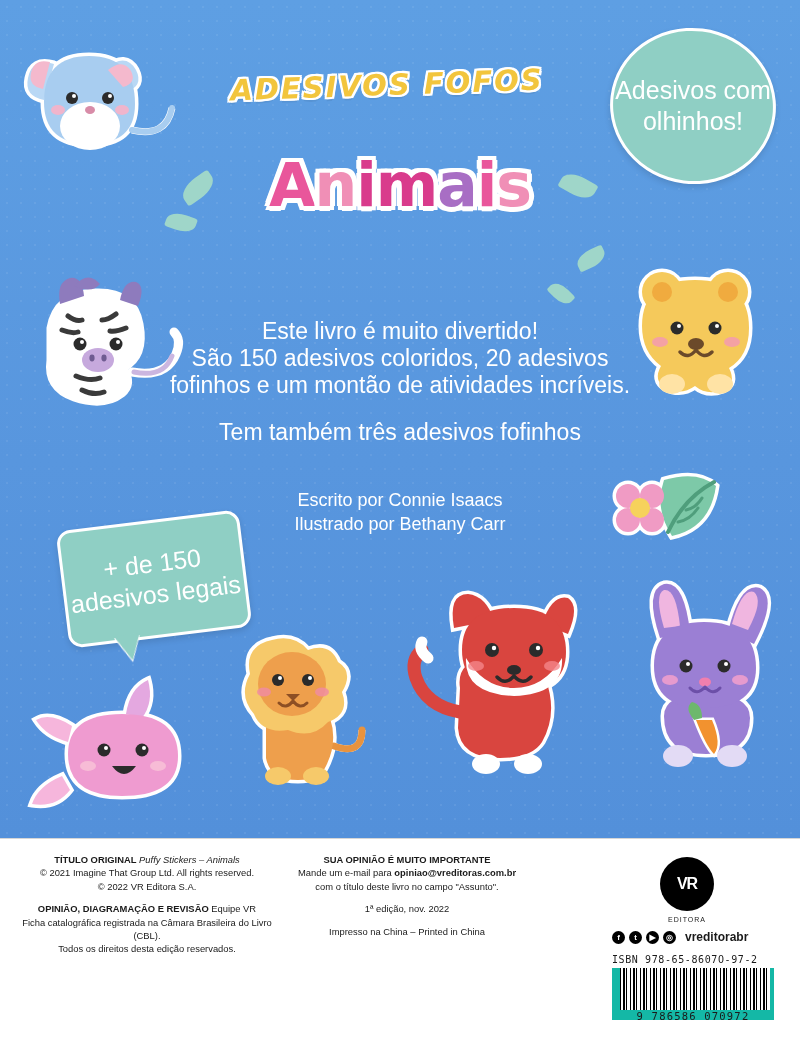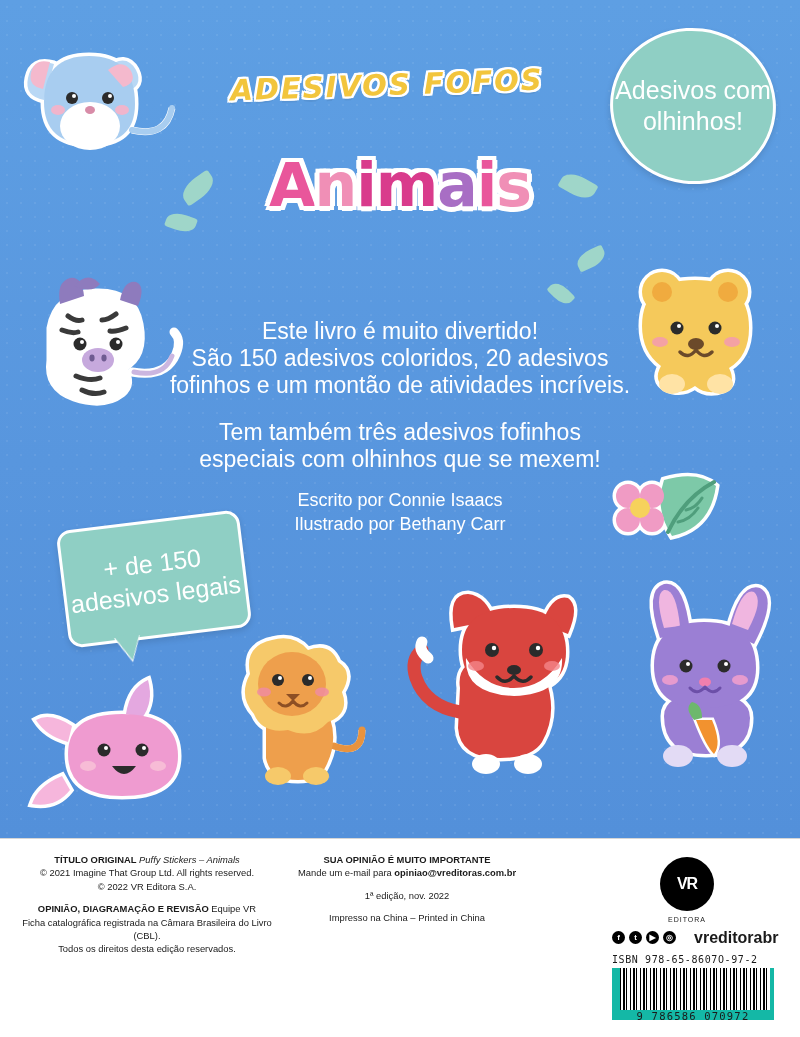--- a/index.html
+++ b/index.html
@@ -265,21 +265,21 @@
   .socials .dot {
     width: 13px; height: 13px;
     border-radius: 50%;
     background: #000;
     color: #fff;
     font-size: 8px;
     display: flex;
     align-items: center;
     justify-content: center;
   }
-  .socials .handle { margin-left: 14px; font-size: 16px; }
+  .socials .handle { margin-left: 5px; font-size: 12px; }
 
   .isbn-box {
     position: absolute;
     left: 0;
     top: 96px;
     width: 162px;
   }
   .isbn-text {
     font-family: "DejaVu Sans Mono", monospace;
     font-size: 10px;
@@ -334,21 +334,20 @@
         <span class="c-pink">A</span><span class="c-rose">n</span><span class="c-deep">i</span><span class="c-deep">m</span><span class="c-violet">a</span><span class="c-pink">i</span><span class="c-rose">s</span>
       </div>
     </div>
 
     <div class="blurb">
       <p>Este livro é muito divertido!</p>
       <p>São 150 adesivos coloridos, 20 adesivos</p>
       <p>fofinhos e um montão de atividades incríveis.</p>
       <div class="gap"></div>
       <p>Tem também três adesivos fofinhos</p>
-      <p>especiais com olhinhos que se mexem!</p>
     </div>
 
     <div class="credits">
       <div>Escrito por Connie Isaacs</div>
       <div>Ilustrado por Bethany Carr</div>
     </div>
 
     <div class="badge-eyes">
       <div class="txt">Adesivos com olhinhos!</div>
     </div>
@@ -593,20 +592,21 @@
 
     </div>
 
     <div class="col-mid">
       <div class="blk">
         <div><strong>SUA OPINIÃO É MUITO IMPORTANTE</strong></div>
         <div>
           <span>Mande um e-mail para</span>
           <span class="mail">opiniao@vreditoras.com.br</span>
         </div>
+        <div>com o título deste livro no campo "Assunto".</div>
       </div>
       <div class="blk">
         <div>1ª edição, nov. 2022</div>
       </div>
       <div class="blk">
         <div>Impresso na China – Printed in China</div>
       </div>
     </div>
 
     <div class="col-right">

